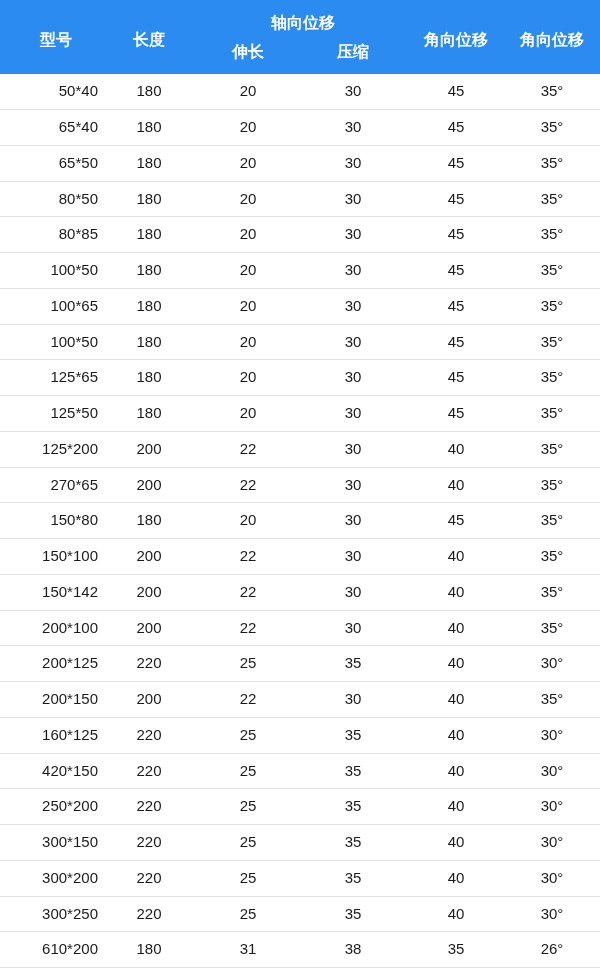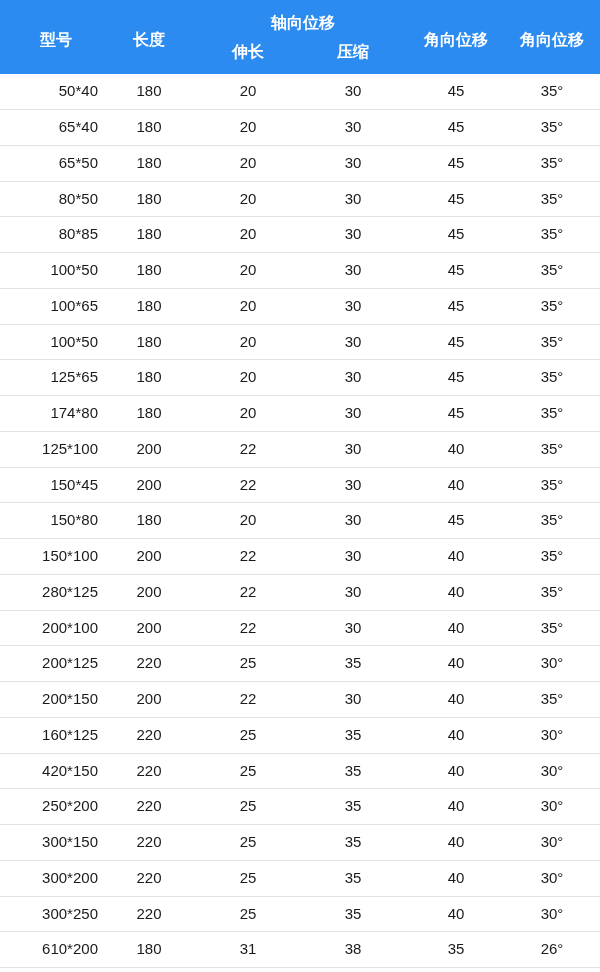--- a/index.html
+++ b/index.html
@@ -156,37 +156,37 @@
       </tr>
       <tr>
         <td class="model">125*65</td>
         <td>180</td>
         <td>20</td>
         <td>30</td>
         <td>45</td>
         <td>35°</td>
       </tr>
       <tr>
-        <td class="model">174*80</td>
-        <td>180</td>
-        <td>20</td>
-        <td>30</td>
-        <td>45</td>
-        <td>35°</td>
-      </tr>
-      <tr>
-        <td class="model">125*100</td>
-        <td>200</td>
-        <td>22</td>
-        <td>30</td>
-        <td>40</td>
-        <td>35°</td>
-      </tr>
-      <tr>
-        <td class="model">150*45</td>
+        <td class="model">125*50</td>
+        <td>180</td>
+        <td>20</td>
+        <td>30</td>
+        <td>45</td>
+        <td>35°</td>
+      </tr>
+      <tr>
+        <td class="model">125*200</td>
+        <td>200</td>
+        <td>22</td>
+        <td>30</td>
+        <td>40</td>
+        <td>35°</td>
+      </tr>
+      <tr>
+        <td class="model">270*65</td>
         <td>200</td>
         <td>22</td>
         <td>30</td>
         <td>40</td>
         <td>35°</td>
       </tr>
       <tr>
         <td class="model">150*80</td>
         <td>180</td>
         <td>20</td>
@@ -196,21 +196,21 @@
       </tr>
       <tr>
         <td class="model">150*100</td>
         <td>200</td>
         <td>22</td>
         <td>30</td>
         <td>40</td>
         <td>35°</td>
       </tr>
       <tr>
-        <td class="model">280*125</td>
+        <td class="model">150*142</td>
         <td>200</td>
         <td>22</td>
         <td>30</td>
         <td>40</td>
         <td>35°</td>
       </tr>
       <tr>
         <td class="model">200*100</td>
         <td>200</td>
         <td>22</td>

